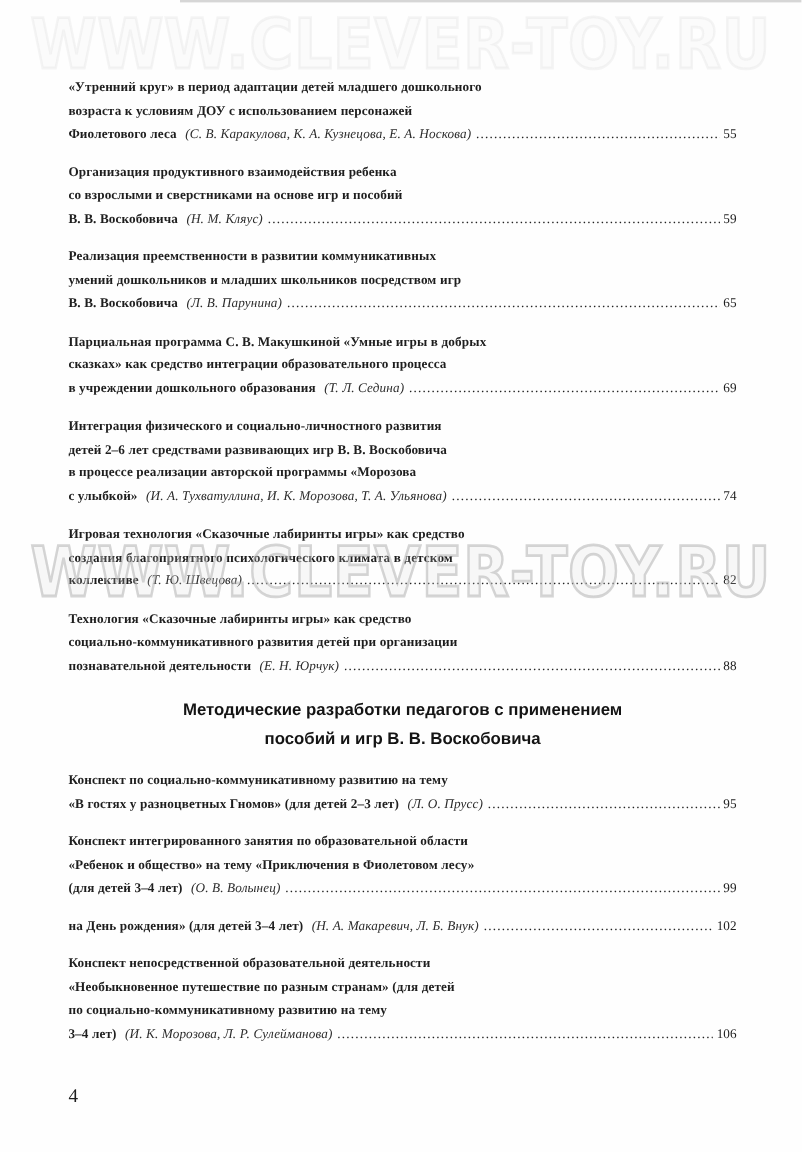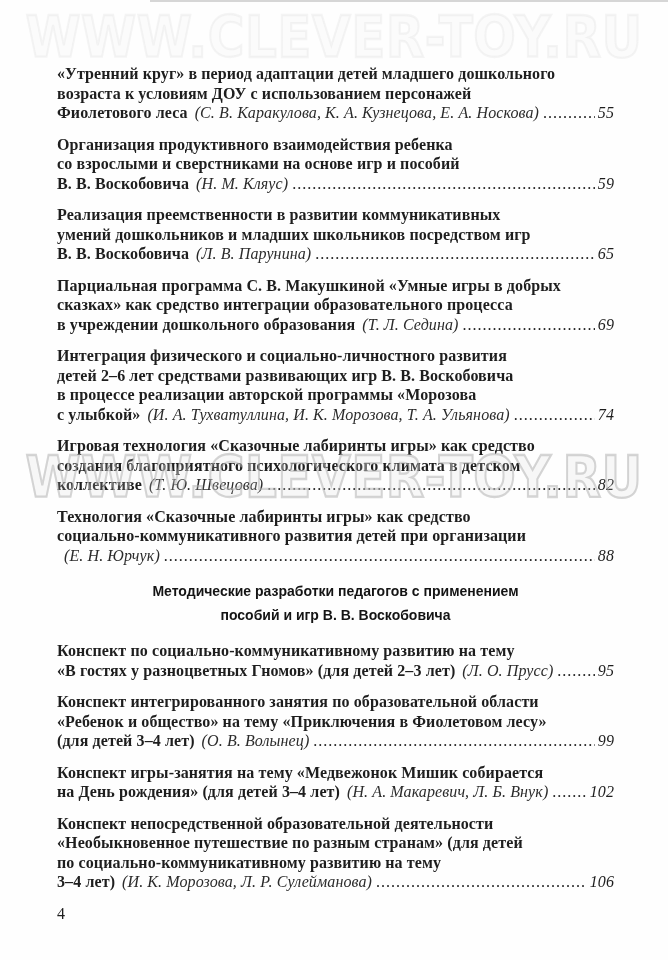--- a/index.html
+++ b/index.html
@@ -44,21 +44,21 @@
   .content {
     position: absolute;
     left: 57px;
     top: 64px;
     width: 557px;
     z-index: 1;
   }
   .entry { margin-bottom: 12px; }
   .line {
     white-space: nowrap;
-    font-size: 16px;
+    font-size: 11px;
     line-height: 19.5px;
     font-weight: 700;
     letter-spacing: 0.1px;
   }
   .last {
     display: flex;
     align-items: baseline;
   }
   .last .t { flex: none; }
   .last .a {
@@ -74,21 +74,20 @@
     white-space: nowrap;
     min-width: 8px;
     margin: 0 3px 0 4px;
     font-weight: 400;
     letter-spacing: 1px;
     color: #222;
   }
   .pg {
     flex: none;
     font-weight: 400;
-    font-style: italic;
   }
   .heading {
     text-align: center;
     font-family: "Liberation Sans", "DejaVu Sans", sans-serif;
     font-weight: 700;
     font-size: 14px;
     line-height: 24px;
     color: #141414;
     margin: 14px 0 14px 0;
   }
@@ -170,20 +169,21 @@
           <span class="t">коллективе</span>
           <span class="a">(Т. Ю. Швецова)</span>
           <span class="dots">......................................................................................................................................................</span>
           <span class="pg">82</span>
         </div>
       </div>
       <div class="entry">
         <div class="line">Технология «Сказочные лабиринты игры» как средство</div>
         <div class="line">социально-коммуникативного развития детей при организации</div>
         <div class="line last">
+          <span class="t">познавательной деятельности</span>
           <span class="a">(Е. Н. Юрчук)</span>
           <span class="dots">......................................................................................................................................................</span>
           <span class="pg">88</span>
         </div>
       </div>
     </div>
 
   <div class="heading">
     <div>Методические разработки педагогов с применением</div>
     <div>пособий и игр В. В. Воскобовича</div>
@@ -203,21 +203,20 @@
         <div class="line">Конспект интегрированного занятия по образовательной области</div>
         <div class="line">«Ребенок и общество» на тему «Приключения в Фиолетовом лесу»</div>
         <div class="line last">
           <span class="t">(для детей 3–4 лет)</span>
           <span class="a">(О. В. Волынец)</span>
           <span class="dots">......................................................................................................................................................</span>
           <span class="pg">99</span>
         </div>
       </div>
       <div class="entry">
-        <div class="line">Конспект игры-занятия на тему «Медвежонок Мишик собирается</div>
         <div class="line last">
           <span class="t">на День рождения» (для детей 3–4 лет)</span>
           <span class="a">(Н. А. Макаревич, Л. Б. Внук)</span>
           <span class="dots">......................................................................................................................................................</span>
           <span class="pg">102</span>
         </div>
       </div>
       <div class="entry">
         <div class="line">Конспект непосредственной образовательной деятельности</div>
         <div class="line">«Необыкновенное путешествие по разным странам» (для детей</div>

